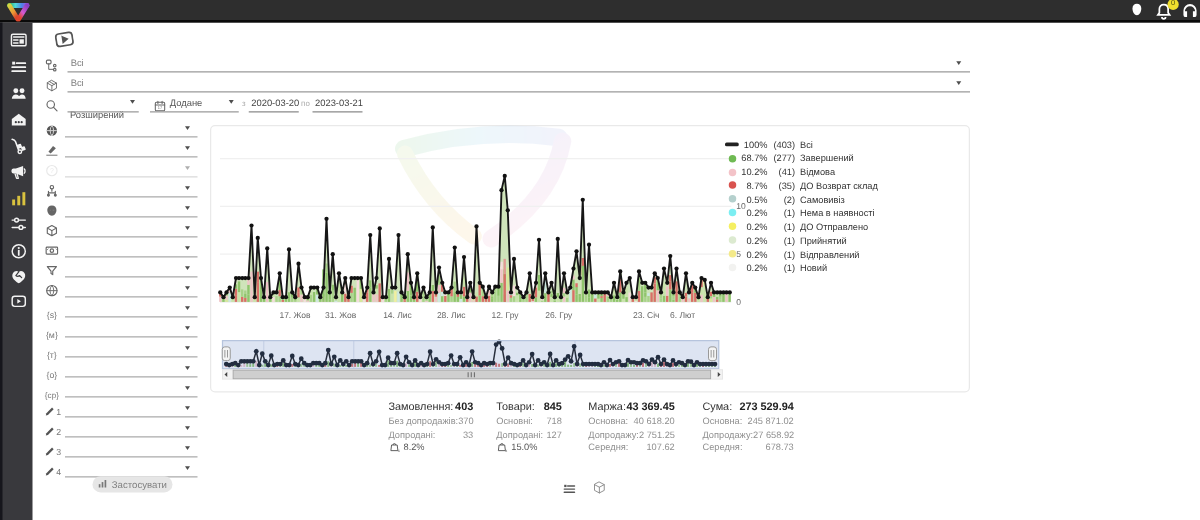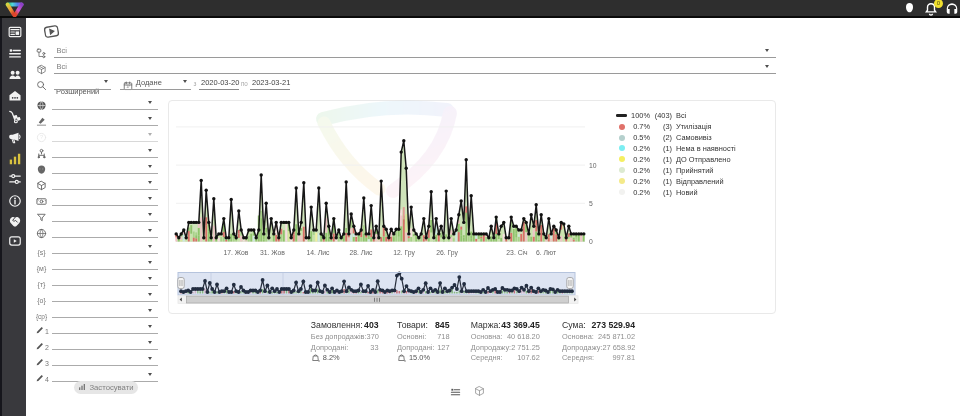--- a/index.html
+++ b/index.html
@@ -20,21 +20,21 @@
 .uline { position:absolute; height:1px; background:#9a9a9a; }
 .txt { position:absolute; color:#757575; font-size:7.5px; white-space:nowrap; }
 .grey { color:#aaa; font-size:6.3px; }
 .caret { position:absolute; width:0; height:0; border-left:2.3px solid transparent; border-right:2.3px solid transparent; border-top:3.6px solid #4e4e4e; }
 .frow { position:absolute; left:26px; width:140px; height:16px; }
 .ficon { position:absolute; left:9px; top:2px; width:13px; text-align:center; }
 .fline { position:absolute; left:26px; top:13.5px; width:106px; height:1px; background:#ababab; }
 .fcaret { position:absolute; left:122px; top:6px; width:0; height:0; border-left:2.3px solid transparent; border-right:2.3px solid transparent; border-top:3.6px solid #4e4e4e; }
 #card { position:absolute; left:168px; top:100px; width:608px; height:214px;
   border:1px solid #e9e9e9; border-radius:4px; background:#fff; }
-#legend { position:absolute; left:616px; top:110.2px; font-size:7.4px; color:#333; }
+#legend { position:absolute; left:580px; top:110.2px; font-size:7.4px; color:#333; }
 .lrow { height:10.95px; display:flex; align-items:center; white-space:nowrap; }
 .sw { width:12px; display:inline-flex; align-items:center; }
 .dash { width:11px; height:2.6px; background:#222; border-radius:1.3px; }
 .dot { width:6px; height:6px; border-radius:50%; margin-left:3px; }
 .pct { width:22px; text-align:right; }
 .cnt { width:22px; text-align:right; }
 .lbl { margin-left:4px; }
 .scol { position:absolute; top:320px; font-size:7.4px; color:#8f8f8f; white-space:nowrap; }
 .shead { display:flex; justify-content:space-between; font-size:8.7px; color:#333; height:11px; }
 .shead .sv { color:#222; font-weight:bold; }
@@ -1238,25 +1238,41 @@
       <div class="lrow">
         <span class="sw">
           <span class="dash"></span>
         </span>
         <span class="pct">100%</span>
         <span class="cnt">(403)</span>
         <span class="lbl">Всі</span>
       </div>
       <div class="lrow">
         <span class="sw">
-          <span class="dot" style="background:#e0716a"></span>
+          <span class="dot" style="background:#6fba53"></span>
         </span>
-        <span class="pct">0.7%</span>
-        <span class="cnt">(3)</span>
-        <span class="lbl">Утилізація</span>
+        <span class="pct">68.7%</span>
+        <span class="cnt">(277)</span>
+        <span class="lbl">Завершений</span>
+      </div>
+      <div class="lrow">
+        <span class="sw">
+          <span class="dot" style="background:#f3c3c8"></span>
+        </span>
+        <span class="pct">10.2%</span>
+        <span class="cnt">(41)</span>
+        <span class="lbl">Відмова</span>
+      </div>
+      <div class="lrow">
+        <span class="sw">
+          <span class="dot" style="background:#d9534f"></span>
+        </span>
+        <span class="pct">8.7%</span>
+        <span class="cnt">(35)</span>
+        <span class="lbl">ДО Возврат склад</span>
       </div>
       <div class="lrow">
         <span class="sw">
           <span class="dot" style="background:#b5d0cd"></span>
         </span>
         <span class="pct">0.5%</span>
         <span class="cnt">(2)</span>
         <span class="lbl">Самовивіз</span>
       </div>
       <div class="lrow">
@@ -1370,21 +1386,21 @@
       <div class="srow">
         <span>Основна:</span>
         <span>245 871.02</span>
       </div>
       <div class="srow">
         <span>Допродажу:</span>
         <span>27 658.92</span>
       </div>
       <div class="srow">
         <span>Середня:</span>
-        <span>997.81</span>
+        <span>678.73</span>
       </div>
     </div>
 <span class="bicon" style="left:450px;top:384px"><svg width="11" height="11" viewBox="0 0 24 24" fill="none" stroke="#666" stroke-width="2" stroke-linecap="round" stroke-linejoin="round">
         <rect x="3" y="4" width="4" height="4" fill="#555" stroke="none"></rect>
         <path d="M9,6 h12 M3,11.5 h18 M3,17 h18" stroke="#555" stroke-width="2.4"></path>
       </svg></span>
 <span class="bicon" style="left:474px;top:383px"><svg width="11" height="12" viewBox="0 0 24 24" fill="none" stroke="#666" stroke-width="2" stroke-linecap="round" stroke-linejoin="round">
         <path d="M12,2.5 L20.5,7 V17 L12,21.5 L3.5,17 V7 Z M3.5,7 L12,11.5 L20.5,7 M12,11.5 V21.5" stroke="#888" stroke-width="1.6"></path>
       </svg></span>
 <div id="applybtn"><svg width="8" height="8" viewBox="0 0 24 24" style="margin-right:3px">

